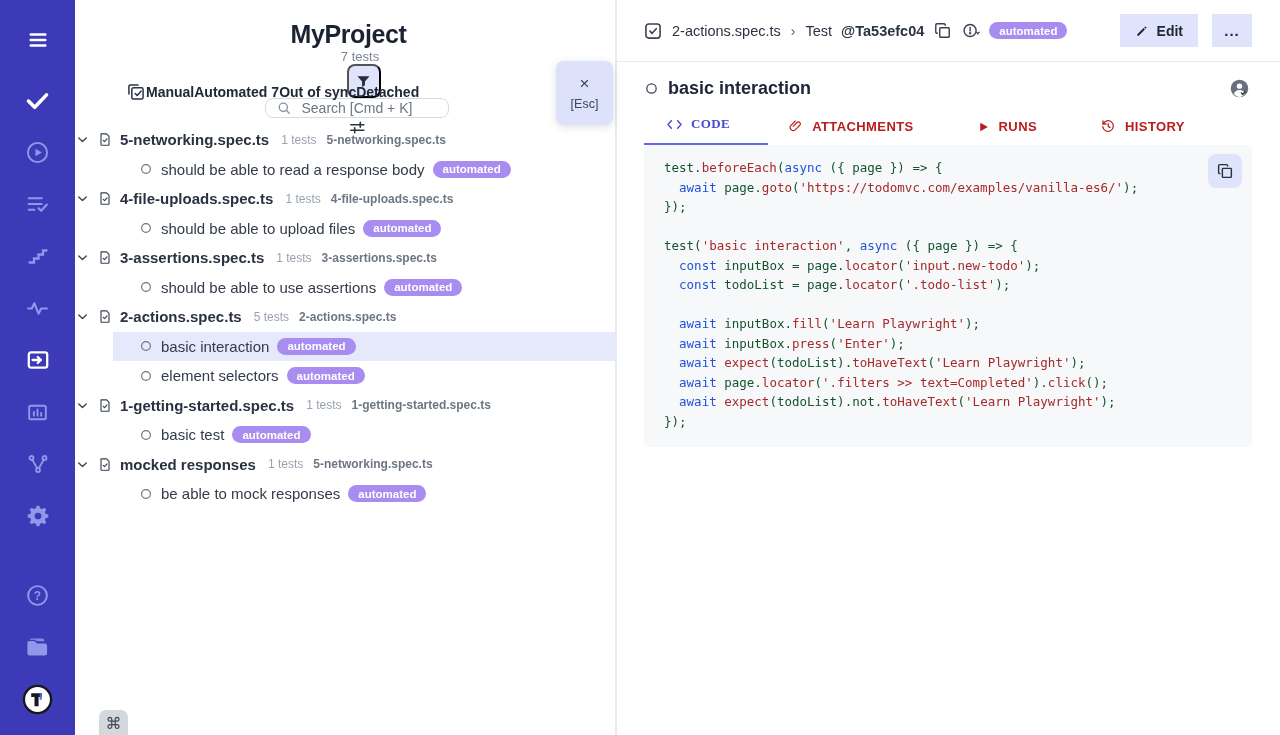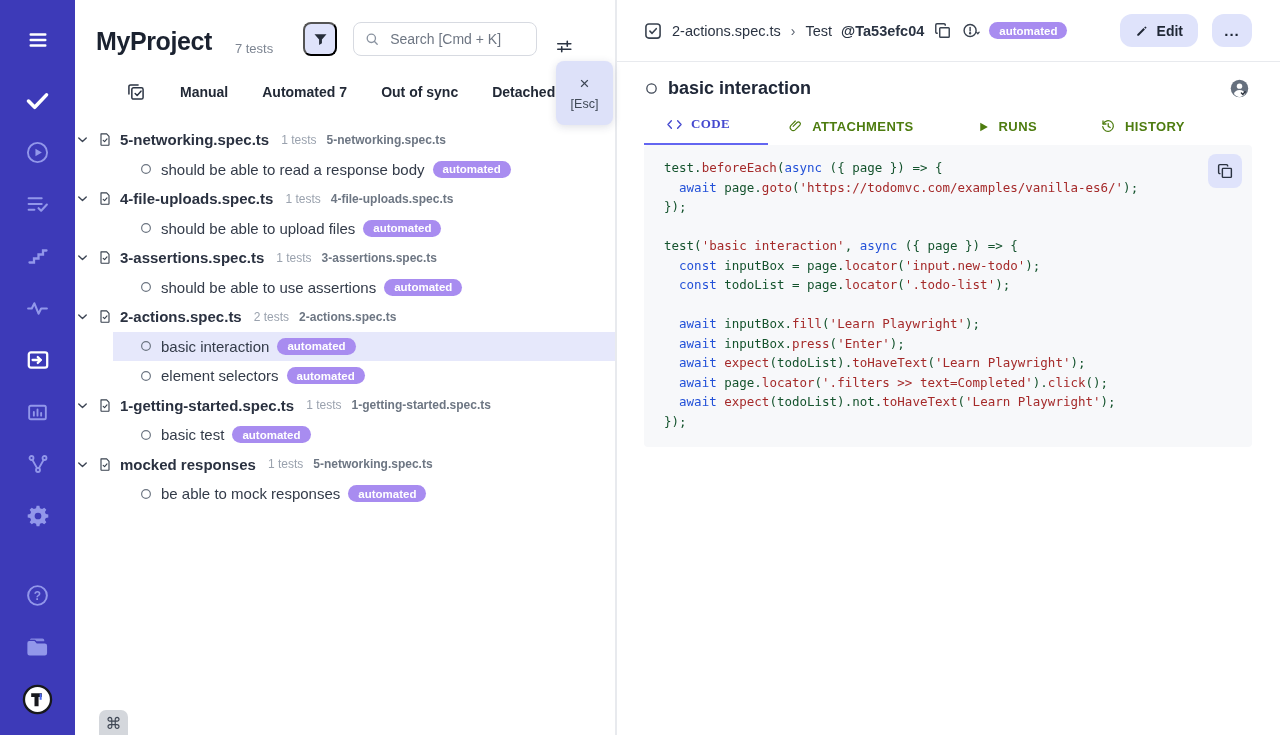--- a/index.html
+++ b/index.html
@@ -22,41 +22,41 @@
     width:40px; height:40px; display:flex; align-items:center; justify-content:center;
     color:#9297ea; margin-bottom:12px; cursor:pointer;
   }
   .rail-btn.bright { color:#ffffff; }
   .rail-btn.menu { margin-bottom:20px; }
   .rail-spacer { margin-top:auto; }
 
   
   .left-panel { width:540px; flex:none; position:relative; background:#fff; }
   .lp-header { padding:20px 14px 0 21px; }
-  .lp-row1 { display:flex; align-items:flex-end; height:36px; }
+  .lp-row1 { display:flex; align-items:center; height:36px;flex-direction:column; }
   .project-title { font-size:25px; font-weight:800; color:#1b2230; letter-spacing:-0.4px; }
   .tests-count { margin-left:23px; font-size:13px; color:#7d8592; }
   .filter-btn {
     margin-left:30px; width:34px; height:34px; flex:none;
     background:#dfe3fb; border-radius:8px;
     display:flex; align-items:center; justify-content:center; color:#262d3a; cursor:pointer;
   }
   .search-box {
     margin-left:16px; width:184px; height:34px;
     border:1px solid #d7dae1; border-radius:8px;
     display:flex; align-items:center; padding:0 10px; gap:8px; background:#fff;
   }
   .search-box input {
     border:none; outline:none; width:100%; font-size:14px;
     font-family:"Liberation Sans", sans-serif; color:#2a3342; background:transparent;
   }
   .search-box input::placeholder { color:#6e7683; }
   .sliders { margin-left:18px; color:#2b3443; cursor:pointer; }
 
-  .lp-tabs { display:flex; align-items:center; gap:34px; margin:26px 0 16px 30px; }
+  .lp-tabs { display:flex; align-items:center; margin:26px 0 16px 30px; }
   .lp-tab { font-size:14px; font-weight:700; color:#222936; cursor:pointer; }
   .lp-tab .cnt { margin-left:4px; }
   .bulk-icon { color:#2b3443; cursor:pointer; }
 
   
   .tree { margin-top:23px; }
   .row { display:flex; align-items:center; height:29.5px; }
   .file-row { gap:7px; cursor:pointer; }
   .file-name { font-size:15px; font-weight:700; color:#2a3140; white-space:nowrap; }
   .file-count { font-size:12px; color:#9aa2ae; margin-left:5px; white-space:nowrap; }
@@ -94,33 +94,33 @@
     height:62px; flex:none; border-bottom:1.5px solid #e8eaee;
     display:flex; align-items:center; padding:0 28px 0 26px; gap:9px;
   }
   .bc-text { font-size:14.5px; color:#2a3342; white-space:nowrap; }
   .bc-sep { font-size:14px; color:#58606e; margin:0 1px; }
   .bc-id { font-weight:700; }
   .bc-icon { color:#39424f; cursor:pointer; }
   .hdr-buttons { margin-left:auto; display:flex; gap:14px; }
   .btn-light {
     display:flex; align-items:center; gap:8px; height:33px; padding:0 15px;
-    background:#dfe3fb; border:none; border-radius:12px; cursor:pointer;
+    background:#dfe3fb; border:none; border-radius:0; cursor:pointer;
     font-family:"Liberation Sans", sans-serif; font-size:14px; font-weight:700; color:#1f2735;
   }
   .btn-more { width:40px; justify-content:center; padding:0; font-size:15px; letter-spacing:1px; }
 
   .title-row { display:flex; align-items:center; gap:9px; padding:16px 30px 0 27px; }
   .detail-title { font-size:18px; font-weight:700; color:#202838; margin:0; }
   .avatar { margin-left:auto; cursor:pointer; }
 
   .detail-tabs { display:flex; align-items:flex-end; margin-top:17px; padding-left:27px; }
   .dtab {
     display:flex; align-items:center; gap:9px; padding-bottom:11px;
-    font-size:13px; font-weight:700; letter-spacing:0.4px; color:#4d7c0f; cursor:pointer; white-space:nowrap;
+    font-size:13px; font-weight:700; letter-spacing:0.4px; color:#b91c1c; cursor:pointer; white-space:nowrap;
   }
   .dtab.active { color:#4549cf; border-bottom:2.5px solid #6366f1; padding-left:23px; padding-right:38px;font-family:Liberation Serif, serif; }
   .dtab.t-attach { margin-left:20px; }
   .dtab.t-runs { margin-left:63px; }
   .dtab.t-history { margin-left:63px; }
 
   .code-card {
     margin-left:27px; width:608px; position:relative;
     background:#f7f8fa; border-radius:4px; padding:13px 20px 16px;
   }
@@ -343,21 +343,21 @@
             <path d="M6 9.5l6 5.8 6-5.8"></path>
           </svg>
       </span>
       <span class="doc-ic">
         <svg width="16" height="17" viewBox="0 0 24 24" fill="none" stroke="currentColor" stroke-width="1.7" stroke-linecap="round" stroke-linejoin="round">
             <path d="M6 3.5h8.5l3.5 3.8V20a.6.6 0 01-.6.6H6.6A.6.6 0 016 20z"></path>
             <path d="M9.3 13.2l2.1 2.1 3.6-4.2"></path>
           </svg>
       </span>
       <span class="file-name">2-actions.spec.ts</span>
-      <span class="file-count">2 tests</span>
+      <span class="file-count">5 tests</span>
       <span class="file-path">2-actions.spec.ts</span>
     </div>
       <div class="row test-row selected">
       <span class="circ-ic">
         <svg width="14" height="14" viewBox="0 0 24 24" fill="none" stroke="currentColor" stroke-width="2">
             <circle cx="12" cy="12" r="7.5"></circle>
           </svg>
       </span>
       <span class="test-label">basic interaction</span>
       <span class="badge">automated</span>

